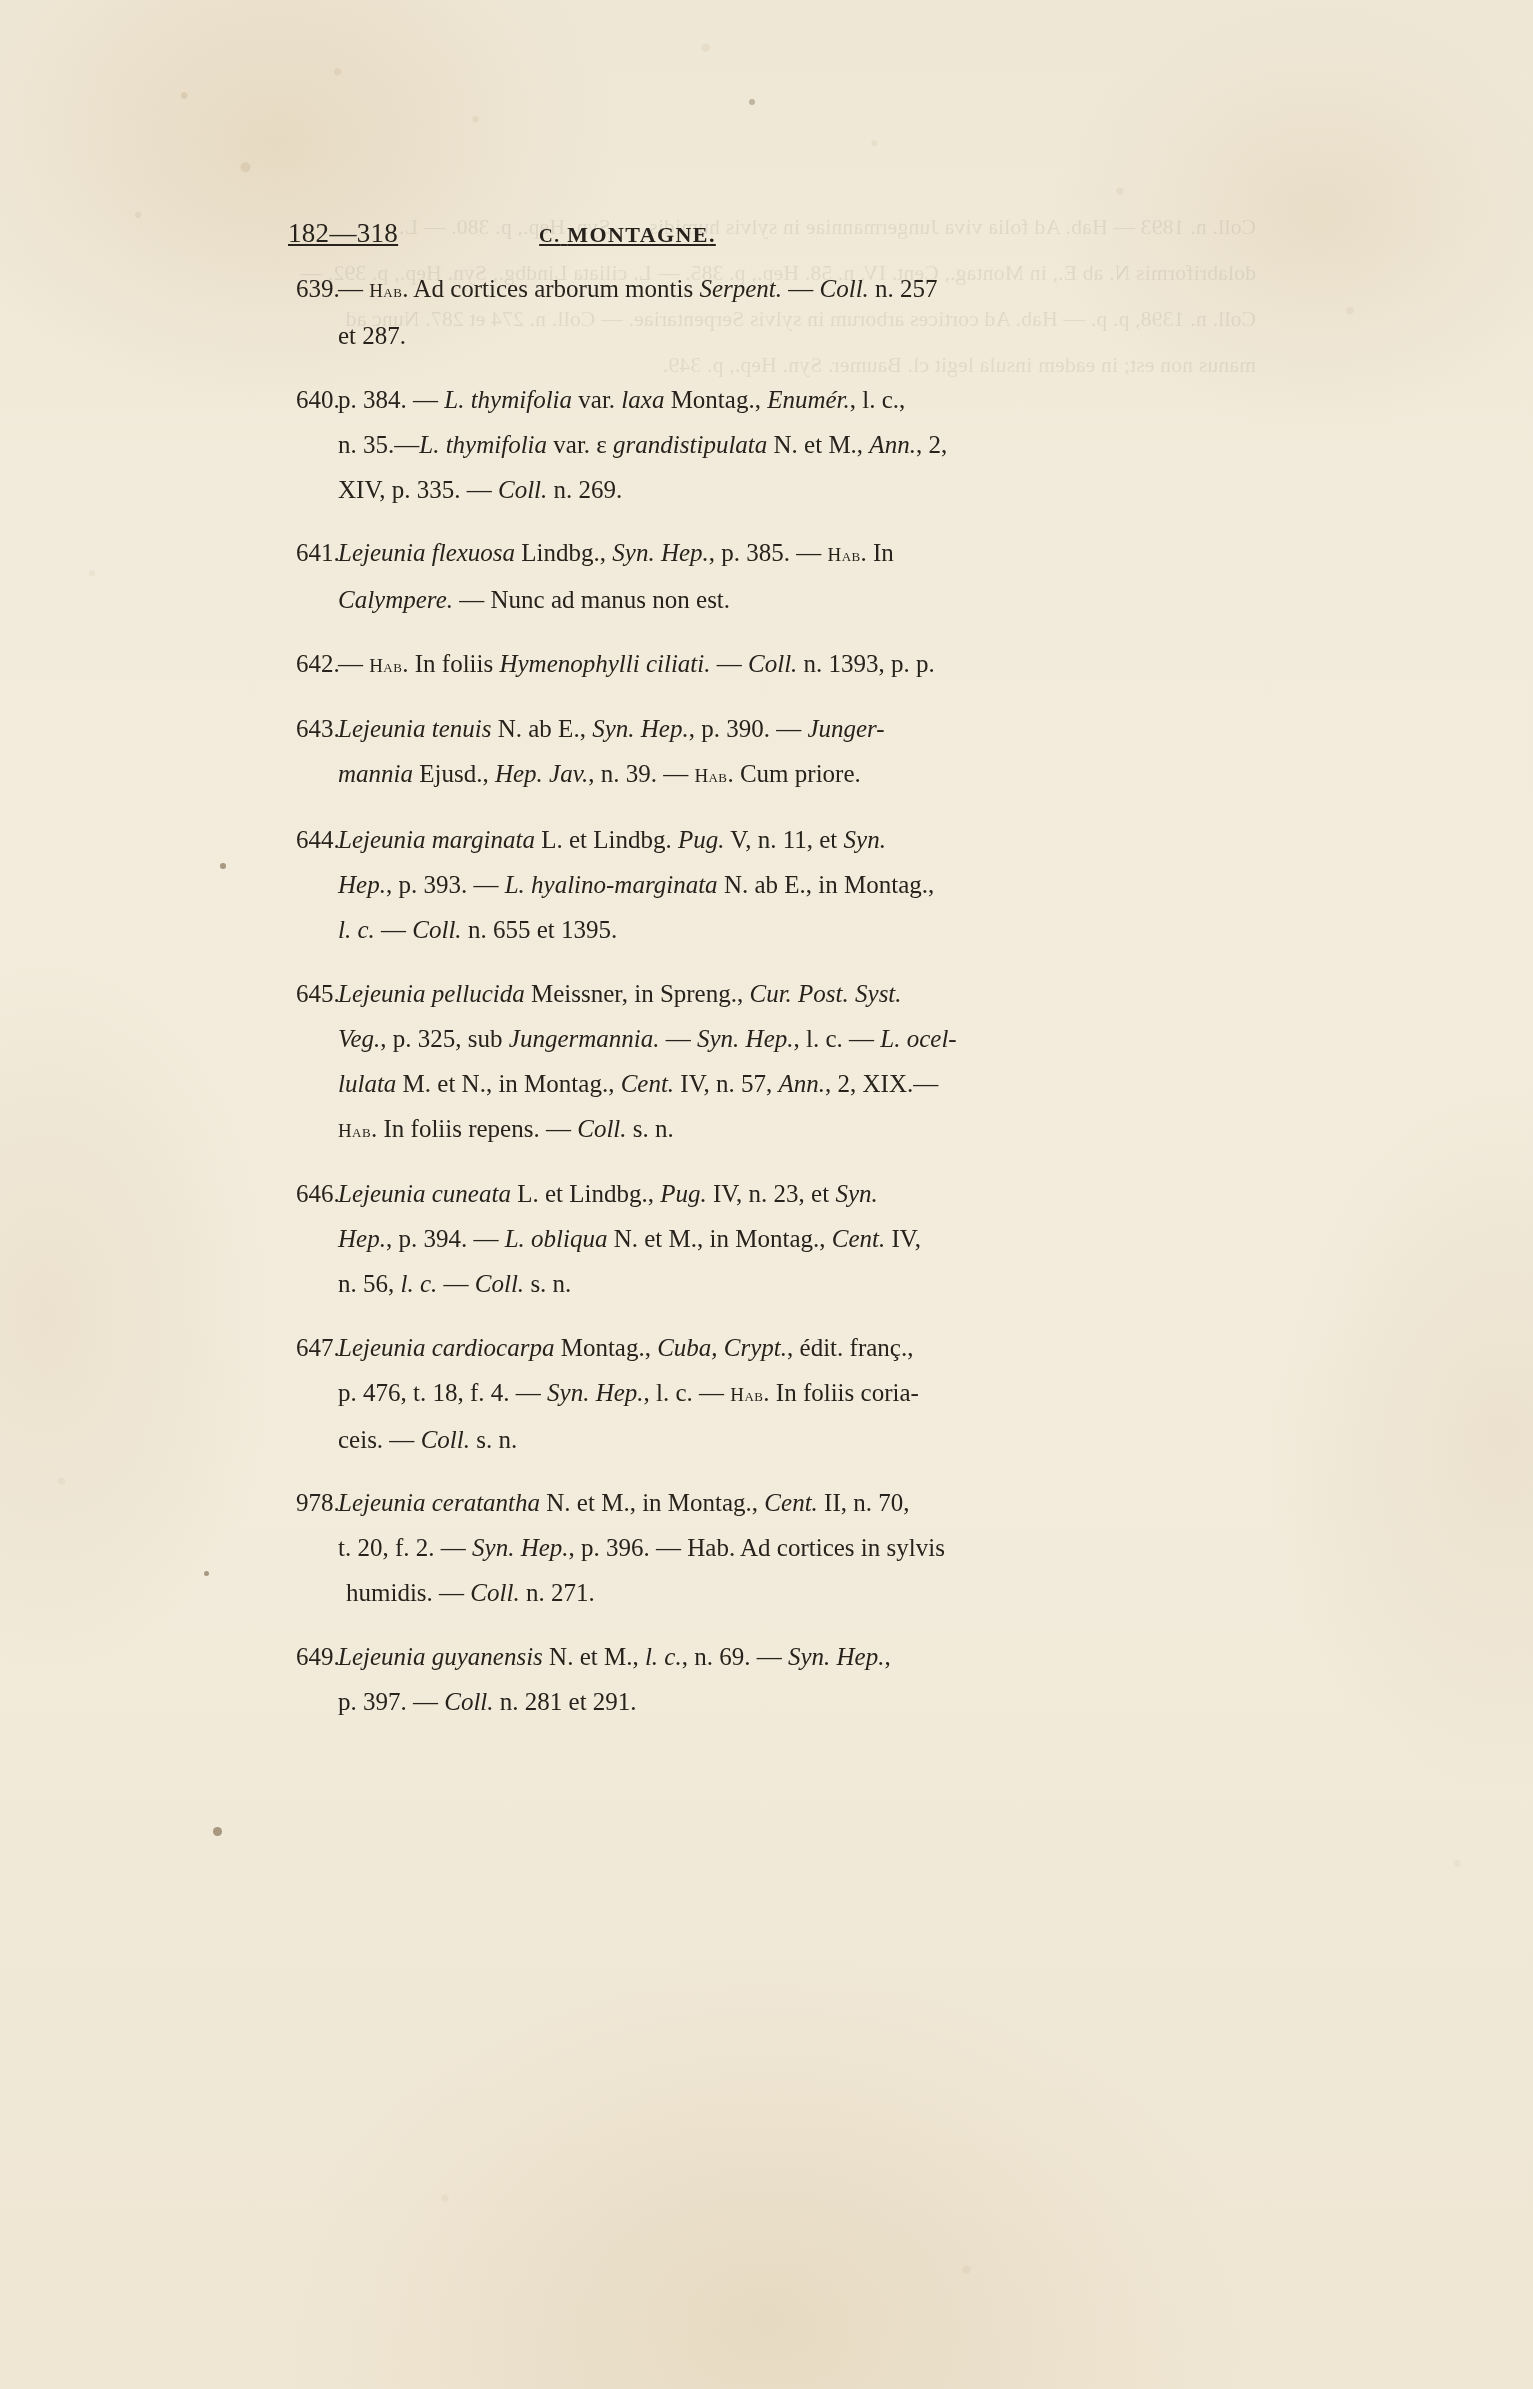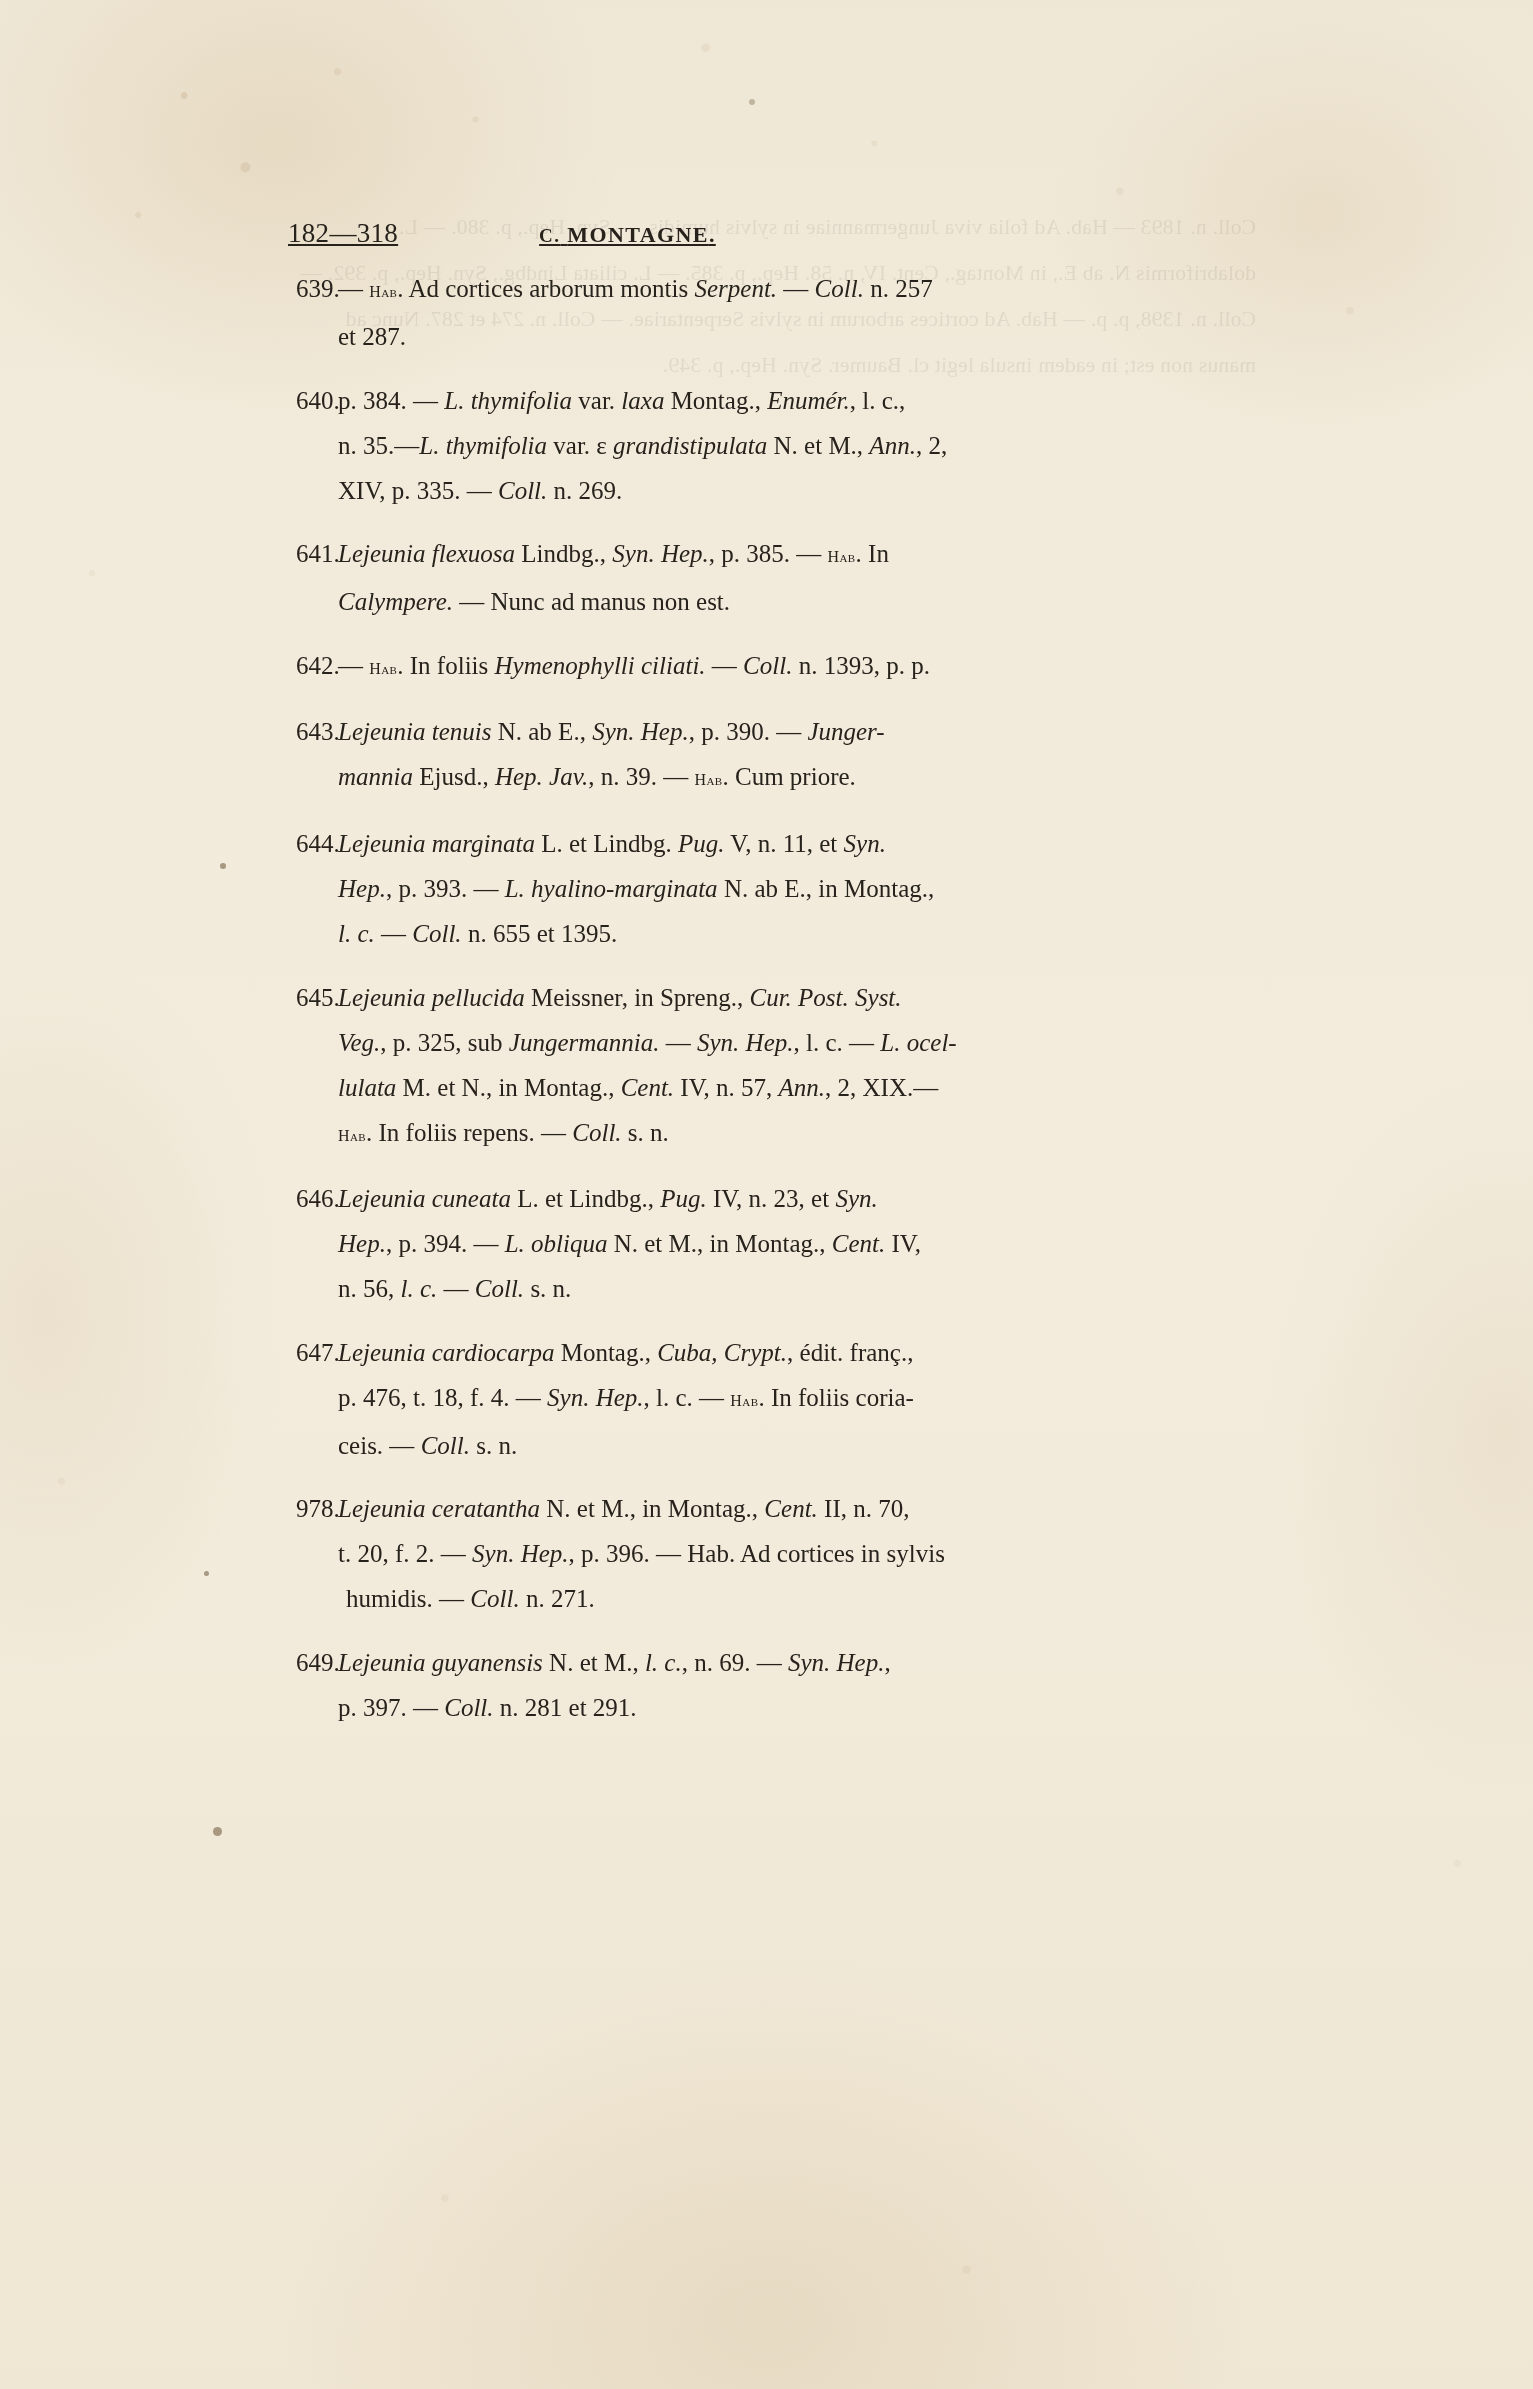--- a/index.html
+++ b/index.html
@@ -126,21 +126,21 @@
     display: block;
   }
   .indent {
     display: block;
     text-indent: 0;
   }
 
   i, .it { font-style: italic; }
   .sc {
     font-variant: small-caps;
-    font-size: 16px;
+    font-size: 19px;
     letter-spacing: 0.4px;
   }
 
   
   .speck {
     position: absolute;
     border-radius: 50%;
     background: #6b5638;
     opacity: .55;
   }

